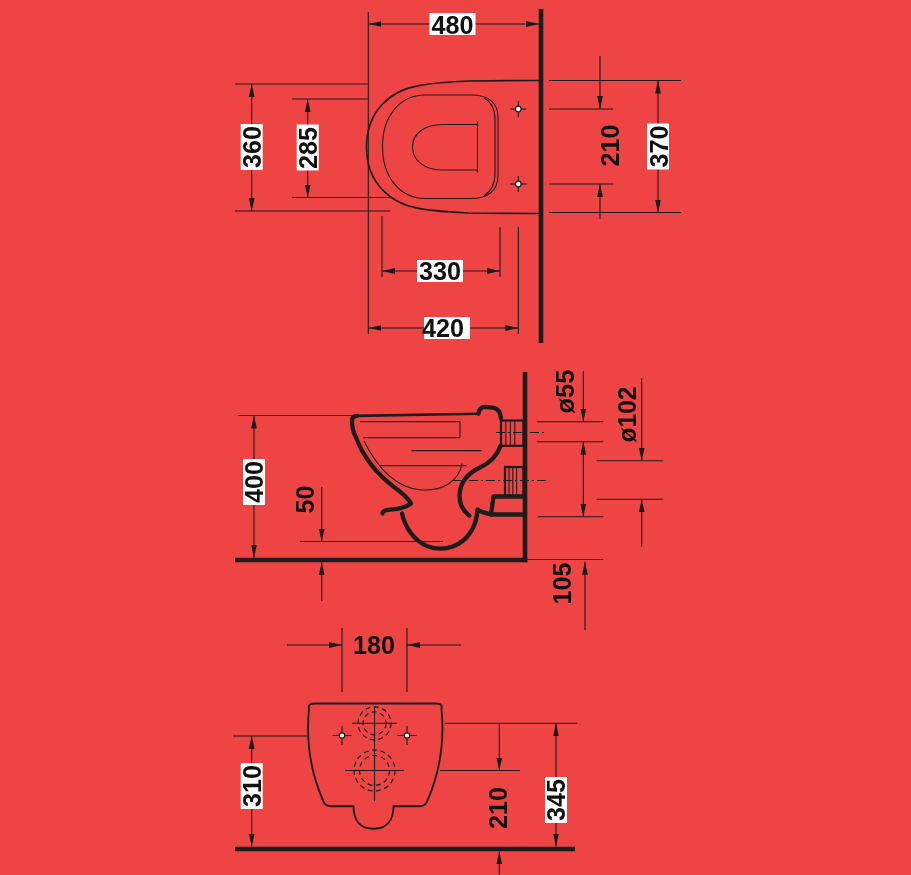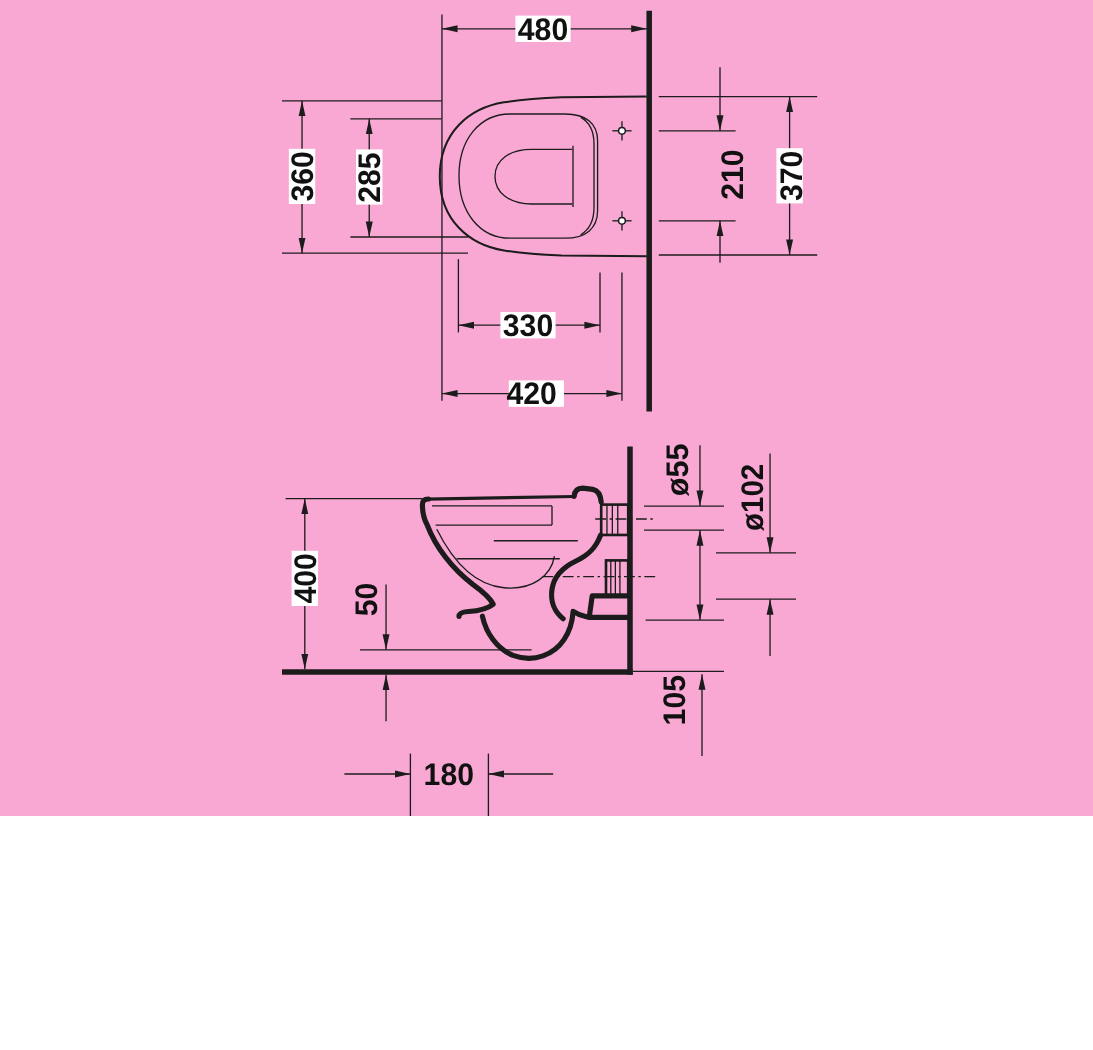--- a/index.html
+++ b/index.html
@@ -1,17 +1,17 @@
 <!DOCTYPE html>
 <html><head>
 <meta charset="utf-8">
 <style>
   html,body { margin:0; padding:0; background:#ffffff; }
   .canvas {
-    position:relative; width:911px; height:680px; background:#f9a8d4;
+    position:relative; width:911px; height:875px; background:#ef4444;
     font-family:"Liberation Sans", sans-serif;
   }
   svg { display:block; }
   .thin   { stroke:#1c1c1c; stroke-width:1.1; fill:none; }
   .dimln  { stroke:#1c1c1c; stroke-width:1.1; fill:none; }
   .dashdot{ stroke:#1c1c1c; stroke-width:1.1; fill:none; stroke-dasharray:9 3 2 3; }
   .dashed { stroke:#1c1c1c; stroke-width:1.2; fill:none; stroke-dasharray:5 3.5; }
   .med    { stroke:#1c1c1c; stroke-width:2.2; fill:none; }
   .top    { stroke:#1c1c1c; stroke-width:2.6; fill:none; }
   .plan   { stroke:#1c1c1c; stroke-width:1.7; fill:none; }

